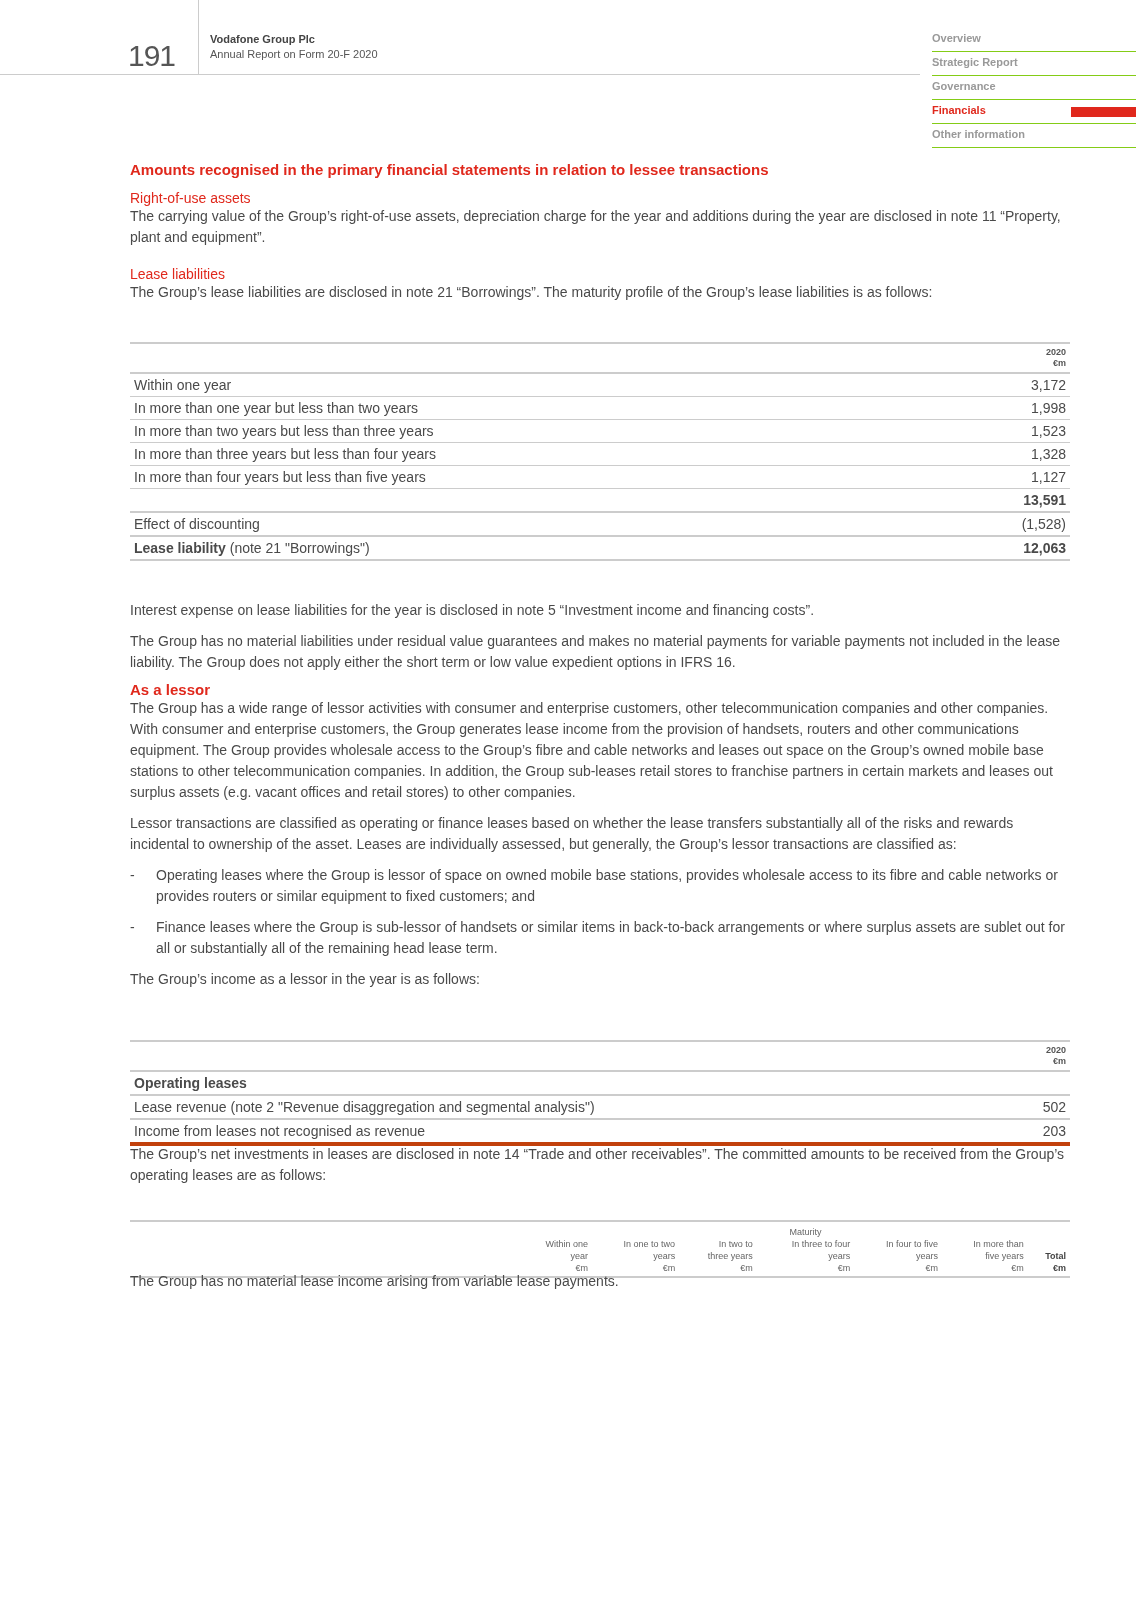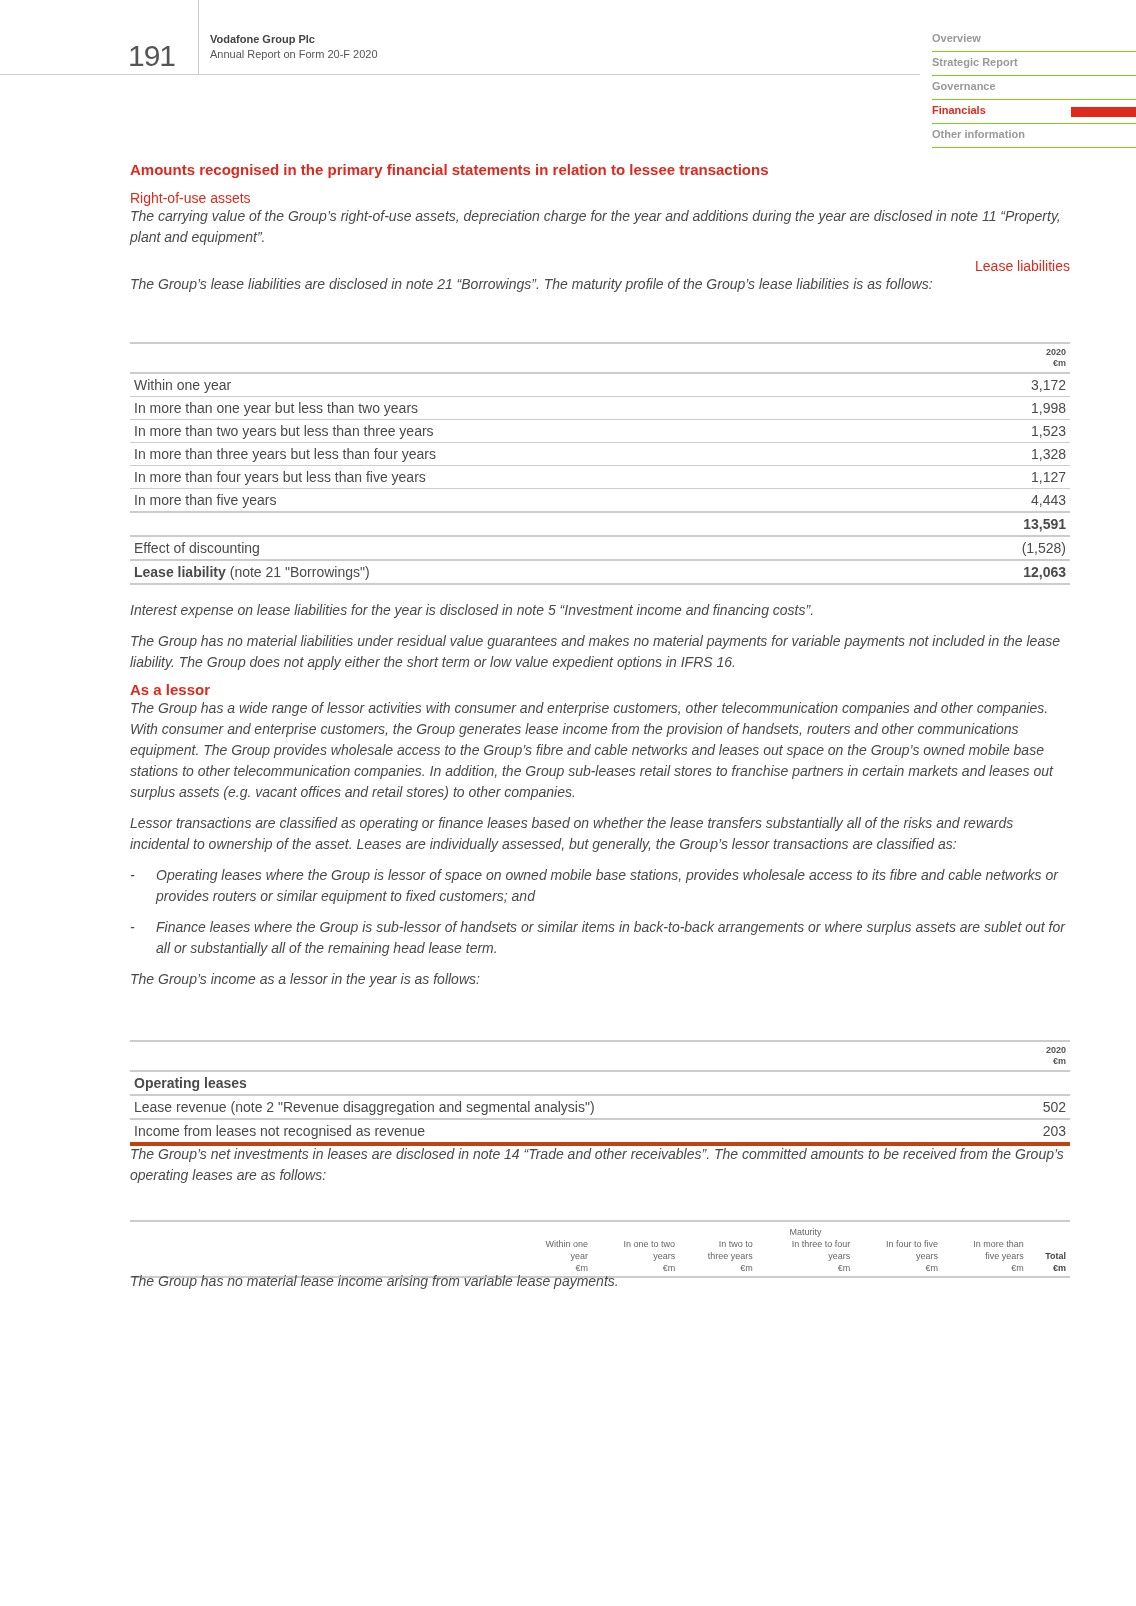--- a/index.html
+++ b/index.html
@@ -13,21 +13,21 @@
   .nav { position: absolute; left: 932px; top: 28px; width: 204px; }
   .nav-item { height: 23px; border-bottom: 1px solid #84cc16; font-size: 11px; font-weight: bold; color: #999;
               line-height: 20px; position: relative; }
   .nav-item.active { color: #e0281c; }
   .nav-item .bar { position: absolute; right: 0; top: 7px; width: 65px; height: 10px; background: #e0281c; }
 
   .content { position: absolute; left: 130px; width: 940px; }
   .h1 { font-size: 15px; font-weight: bold; color: #e0281c; }
   .h2 { font-size: 14px; color: #e0281c; }
   .h3 { font-size: 15px; font-weight: bold; color: #e0281c; }
-  p { margin: 0; font-size: 14px; line-height: 21px; color: #4a4a4a; font-style: italic; }
+  p { margin: 0; font-size: 14px; line-height: 21px; color: #4a4a4a; }
 
   table { border-collapse: collapse; width: 940px; font-size: 14px; color: #4a4a4a; }
   td { padding: 0 4px; height: 22px; }
   .num { text-align: right; }
   .rowline td { border-bottom: 1px solid #ccc; }
   .thick-top { border-top: 2px solid #ccc; }
   .colhead { font-size: 9px; font-weight: bold; color: #555; text-align: right; line-height: 11px; }
   .bold { font-weight: bold; }
   .bullet { display: flex; }
   .bullet .dash { width: 26px; flex: none; }
@@ -47,21 +47,21 @@
   <div class="nav-item"><span>Strategic Report</span></div>
   <div class="nav-item"><span>Governance</span></div>
   <div class="nav-item active"><span>Financials</span><span class="bar"></span></div>
   <div class="nav-item"><span>Other information</span></div>
 </div>
 
 <div class="content" style="top:161px;">
   <div class="h1">Amounts recognised in the primary financial statements in relation to lessee transactions</div>
   <div class="h2" style="margin-top:12px;">Right-of-use assets</div>
   <p>The carrying value of the Group’s right-of-use assets, depreciation charge for the year and additions during the year are disclosed in note 11 “Property, plant and equipment”.</p>
-  <div class="h2" style="margin-top:10px;text-align:right;">Lease liabilities</div>
+  <div class="h2" style="margin-top:18px;">Lease liabilities</div>
   <p>The Group’s lease liabilities are disclosed in note 21 “Borrowings”. The maturity profile of the Group’s lease liabilities is as follows:</p>
 </div>
 
 <div class="content" style="top:342px;">
   <table>
     <tbody>
         <tr class="thick-top" style="border-bottom:2px solid #ccc;">
       <td></td>
       <td class="colhead" style="height:28px;">
             <div>2020</div>
@@ -80,24 +80,20 @@
           <td>In more than two years but less than three years</td>
           <td class="num">1,523</td>
         </tr>
     <tr class="rowline">
           <td>In more than three years but less than four years</td>
           <td class="num">1,328</td>
         </tr>
     <tr class="rowline">
           <td>In more than four years but less than five years</td>
           <td class="num">1,127</td>
-        </tr>
-    <tr style="border-bottom:2px solid #ccc;">
-          <td>In more than five years</td>
-          <td class="num">4,443</td>
         </tr>
     <tr style="border-bottom:2px solid #ccc;">
           <td></td>
           <td class="num bold">13,591</td>
         </tr>
     <tr style="border-bottom:2px solid #ccc;">
           <td>Effect of discounting</td>
           <td class="num">(1,528)</td>
         </tr>
     <tr style="border-bottom:2px solid #ccc;">

